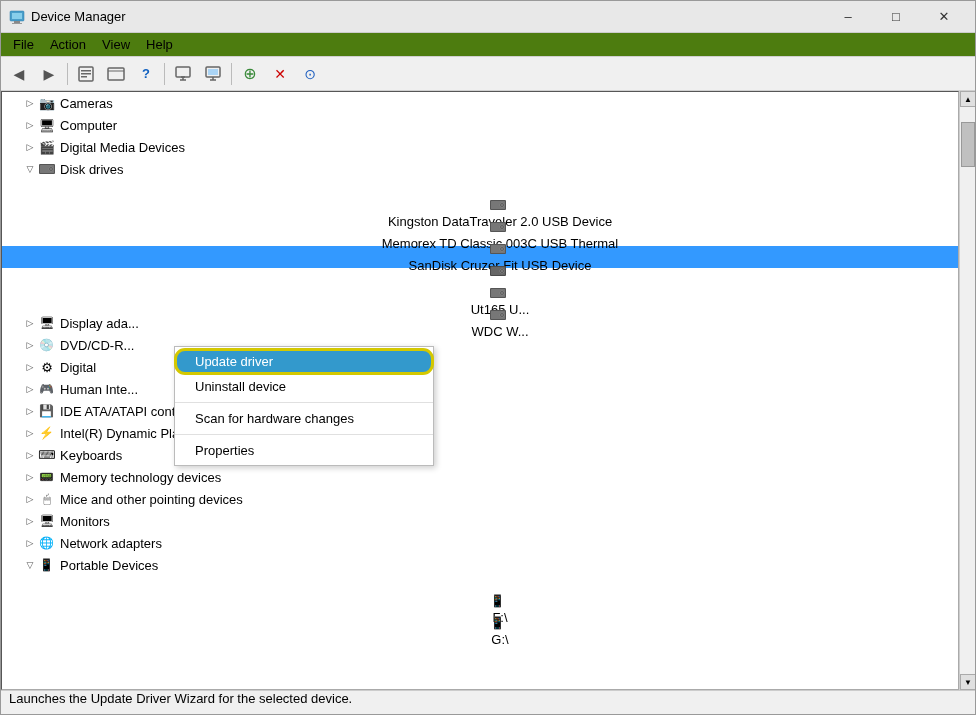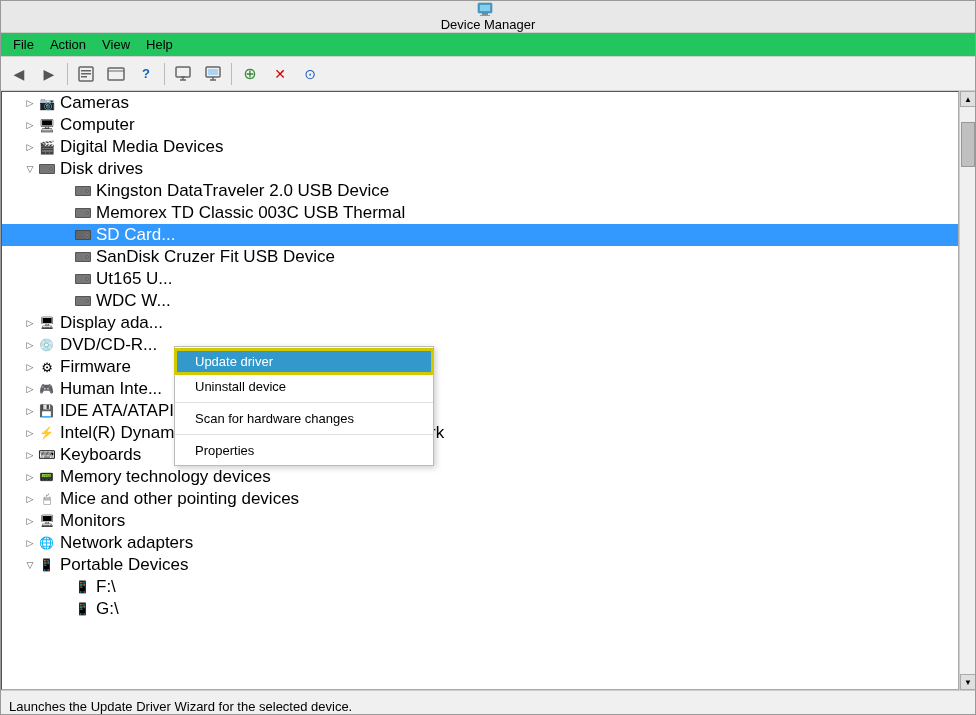--- a/index.html
+++ b/index.html
@@ -23,21 +23,20 @@
     }
 
     .title-bar {
       background: #e8e8e8;
       height: 32px;
       display: flex;
       align-items: center;
       padding: 0 8px;
       border-bottom: 1px solid #ccc;
       flex-shrink: 0;
-      flex-direction: column;
     }
 
     .title-bar-icon {
       width: 16px;
       height: 16px;
       margin-right: 6px;
       flex-shrink: 0;
     }
 
     .title-bar-text {
@@ -59,21 +58,21 @@
       cursor: pointer;
       display: flex;
       align-items: center;
       justify-content: center;
       font-size: 13px;
       color: #333;
     }
 
     
     .menu-bar {
-      background: #22c55e;
+      background: #4d7c0f;
       height: 24px;
       display: flex;
       align-items: center;
       padding: 0 4px;
       border-bottom: 1px solid #d0d0d0;
       flex-shrink: 0;
     }
 
     .menu-item {
       padding: 2px 8px;
@@ -181,21 +180,21 @@
       width: 18px;
       height: 18px;
       display: flex;
       align-items: center;
       justify-content: center;
       margin-right: 4px;
       flex-shrink: 0;
     }
 
     .item-label {
-      font-size: 17px;
+      font-size: 13px;
     }
 
     
     .context-menu {
       position: absolute;
       left: 172px;
       top: 254px;
       width: 260px;
       background: white;
       border: 1px solid #bbb;
@@ -217,29 +216,30 @@
       background: #e0e0e0;
       margin: 3px 0;
     }
 
     
     .ctx-item.update-driver-item {
       background: #3399cc;
       color: white;
       outline: 3px solid #d4c800;
       outline-offset: -2px;
+      border-radius: 10px;
     }
 
     
     .status-bar {
       height: 24px;
       background: #f0f0f0;
       border-top: 1px solid #ccc;
       display: flex;
-      align-items: flex-end;
+      align-items: flex-start;
       padding: 0 8px;
       flex-shrink: 0;
     }
 
     
     .icon-camera::before { content: "📷"; font-size: 13px; }
     .icon-computer::before { content: "🖥"; font-size: 13px; }
     .icon-media::before { content: "🎬"; font-size: 13px; }
     .icon-display::before { content: "🖥"; font-size: 12px; }
     .icon-dvd::before { content: "💿"; font-size: 12px; }
@@ -248,21 +248,21 @@
     .icon-ide::before { content: "💾"; font-size: 12px; }
     .icon-intel::before { content: "⚡"; font-size: 12px; }
     .icon-keyboard::before { content: "⌨"; font-size: 12px; }
     .icon-memory::before { content: "📟"; font-size: 12px; }
     .icon-mouse::before { content: "🖱"; font-size: 12px; }
     .icon-monitor::before { content: "🖥"; font-size: 12px; }
     .icon-network::before { content: "🌐"; font-size: 12px; }
     .icon-portable::before { content: "📱"; font-size: 12px; }
 
     .indent-1 { padding-left: 20px; }
-    .indent-2 { padding-left: 56px; }
+    .indent-2 { padding-left: 40px; flex-direction: column; }
   </style>
 </head>
 <body>
 
 <div class="window">
 
   <div class="title-bar">
     <div class="title-bar-icon">
       <svg width="16" height="16" viewBox="0 0 16 16">
         <rect x="1" y="2" width="14" height="10" rx="1" fill="#4a9eca" stroke="#2a7aaa" stroke-width="0.5"></rect>
@@ -381,89 +381,89 @@
           <svg width="18" height="14" viewBox="0 0 18 14">
               <rect x="1" y="2" width="16" height="10" rx="1" fill="#555"></rect>
               <rect x="2" y="3" width="14" height="8" rx="0.5" fill="#777"></rect>
               <circle cx="13" cy="7" r="2" fill="#444" stroke="#999" stroke-width="0.5"></circle>
               <circle cx="13" cy="7" r="0.8" fill="#bbb"></circle>
             </svg>
         </div>
         <span class="item-label">Memorex TD Classic 003C USB Thermal</span>
       </div>
 
+      <div class="tree-item indent-2">
+        <div class="expand-icon">&nbsp;</div>
+        <div class="item-icon">
+          <svg width="18" height="14" viewBox="0 0 18 14">
+              <rect x="1" y="2" width="16" height="10" rx="1" fill="#555"></rect>
+              <rect x="2" y="3" width="14" height="8" rx="0.5" fill="#777"></rect>
+              <circle cx="13" cy="7" r="2" fill="#444" stroke="#999" stroke-width="0.5"></circle>
+              <circle cx="13" cy="7" r="0.8" fill="#bbb"></circle>
+            </svg>
+        </div>
+        <span class="item-label">SanDisk Cruzer Fit USB Device</span>
+      </div>
+
       <div class="tree-item indent-2 selected">
         <div class="expand-icon">&nbsp;</div>
         <div class="item-icon">
           <svg width="18" height="14" viewBox="0 0 18 14">
               <rect x="1" y="2" width="16" height="10" rx="1" fill="#4a4a4a"></rect>
               <rect x="2" y="3" width="14" height="8" rx="0.5" fill="#666"></rect>
               <circle cx="13" cy="7" r="2" fill="#333" stroke="#aaa" stroke-width="0.5"></circle>
               <circle cx="13" cy="7" r="0.8" fill="#ccc"></circle>
             </svg>
         </div>
         <span class="item-label">SD Card...</span>
       </div>
 
+
       <div class="tree-item indent-2">
         <div class="expand-icon">&nbsp;</div>
         <div class="item-icon">
           <svg width="18" height="14" viewBox="0 0 18 14">
               <rect x="1" y="2" width="16" height="10" rx="1" fill="#555"></rect>
               <rect x="2" y="3" width="14" height="8" rx="0.5" fill="#777"></rect>
               <circle cx="13" cy="7" r="2" fill="#444" stroke="#999" stroke-width="0.5"></circle>
               <circle cx="13" cy="7" r="0.8" fill="#bbb"></circle>
             </svg>
         </div>
-        <span class="item-label">SanDisk Cruzer Fit USB Device</span>
-      </div>
-
+        <span class="item-label">Ut165 U...</span>
+      </div>
 
       <div class="tree-item indent-2">
         <div class="expand-icon">&nbsp;</div>
         <div class="item-icon">
           <svg width="18" height="14" viewBox="0 0 18 14">
               <rect x="1" y="2" width="16" height="10" rx="1" fill="#555"></rect>
               <rect x="2" y="3" width="14" height="8" rx="0.5" fill="#777"></rect>
               <circle cx="13" cy="7" r="2" fill="#444" stroke="#999" stroke-width="0.5"></circle>
               <circle cx="13" cy="7" r="0.8" fill="#bbb"></circle>
             </svg>
         </div>
-        <span class="item-label">Ut165 U...</span>
-      </div>
-
-      <div class="tree-item indent-2">
-        <div class="expand-icon">&nbsp;</div>
-        <div class="item-icon">
-          <svg width="18" height="14" viewBox="0 0 18 14">
-              <rect x="1" y="2" width="16" height="10" rx="1" fill="#555"></rect>
-              <rect x="2" y="3" width="14" height="8" rx="0.5" fill="#777"></rect>
-              <circle cx="13" cy="7" r="2" fill="#444" stroke="#999" stroke-width="0.5"></circle>
-              <circle cx="13" cy="7" r="0.8" fill="#bbb"></circle>
-            </svg>
-        </div>
         <span class="item-label">WDC W...</span>
       </div>
 
       <div class="tree-item indent-1">
         <div class="expand-icon">▷</div>
         <div class="item-icon icon-display"></div>
         <span class="item-label">Display ada...</span>
       </div>
 
       <div class="tree-item indent-1">
         <div class="expand-icon">▷</div>
         <div class="item-icon icon-dvd"></div>
         <span class="item-label">DVD/CD-R...</span>
       </div>
 
       <div class="tree-item indent-1">
         <div class="expand-icon">▷</div>
         <div class="item-icon icon-firmware"></div>
-        <span class="item-label">Firmware</span>
+        <span class="item-label">Digital</span>
       </div>
 
       <div class="tree-item indent-1">
         <div class="expand-icon">▷</div>
         <div class="item-icon icon-hid"></div>
         <span class="item-label">Human Inte...</span>
       </div>
 
       <div class="tree-item indent-1">
         <div class="expand-icon">▷</div>

